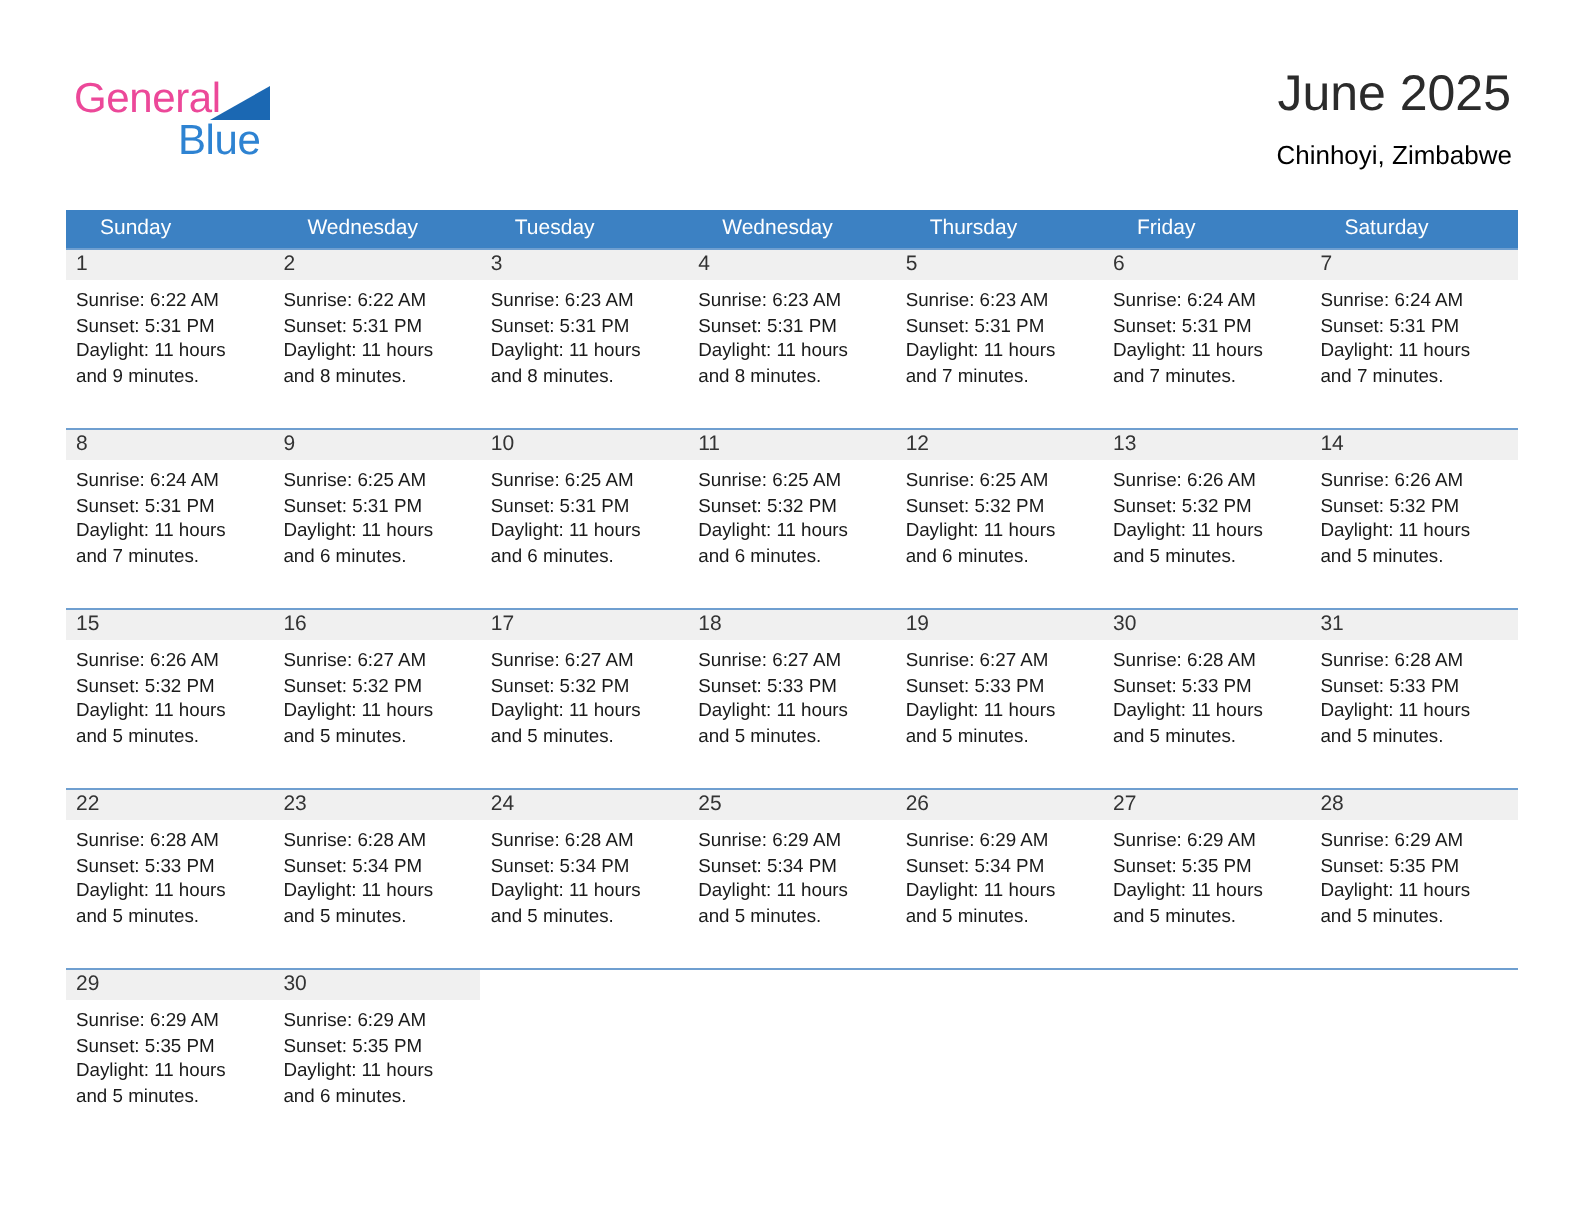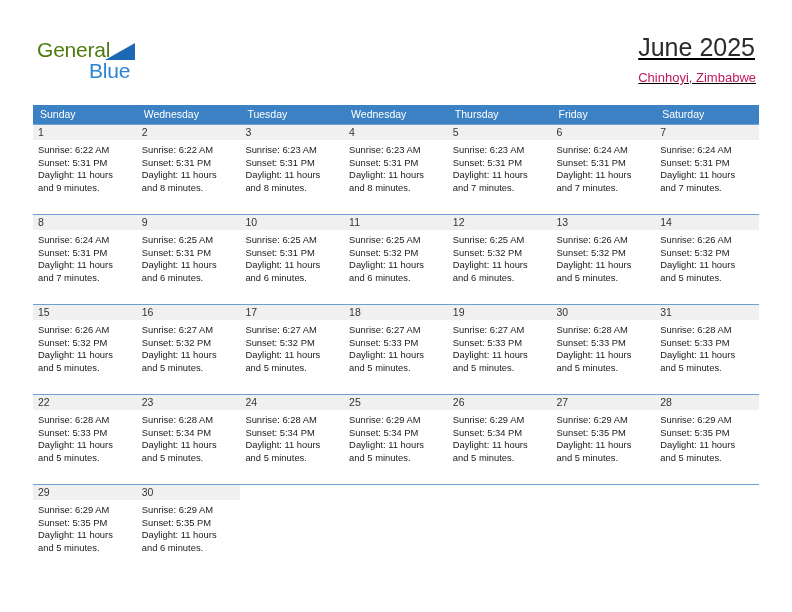--- a/index.html
+++ b/index.html
@@ -35,21 +35,21 @@
     top: 38px;
     width: 120px;
     height: 46px;
   }
   .logo-general {
     position: absolute;
     left: 0;
     top: 0;
     font-size: 21px;
     letter-spacing: -0.2px;
-    color: #4d7c0f;
+    color: #ec4899;
     font-family: "Liberation Sans", sans-serif;
   }
   .logo-tri {
     position: absolute;
     left: 68px;
     top: 5px;
     width: 0;
     height: 0;
     border-style: solid;
     border-width: 0 0 17px 30px;
@@ -62,33 +62,32 @@
     font-size: 21px;
     letter-spacing: -0.2px;
     color: #2e83d2;
     font-family: Liberation Sans, sans-serif;
   }
 
   .title-block {
     position: absolute;
     right: 36px;
     top: 32px;
-    text-align: left;
-    text-decoration: underline;
+    text-align: center;
   }
   .cal-title {
     font-size: 25px;
     color: #2b2b2b;
     font-weight: normal;
     line-height: 30px;
     white-space: nowrap;
   }
   .cal-subtitle {
     font-size: 13px;
-    color: #be185d;
+    color: #000000;
     line-height: 18px;
     margin-top: 7px;
     white-space: nowrap;
   }
 
   
   .calendar {
     position: absolute;
     left: 33px;
     top: 105px;
@@ -100,21 +99,21 @@
     background: #3c81c3;
     height: 19px;
   }
   .dow {
     flex: 0 0 103.71px;
     width: 103.71px;
     box-sizing: border-box;
     color: #ffffff;
     font-size: 10.5px;
     line-height: 19px;
-    padding-left: 7px;
+    padding-left: 17px;
     white-space: nowrap;
     overflow: hidden;
   }
 
   .week {
     display: flex;
     width: 726px;
     border-top: 1.2px solid #6f9fd0;
     box-sizing: border-box;
   }

